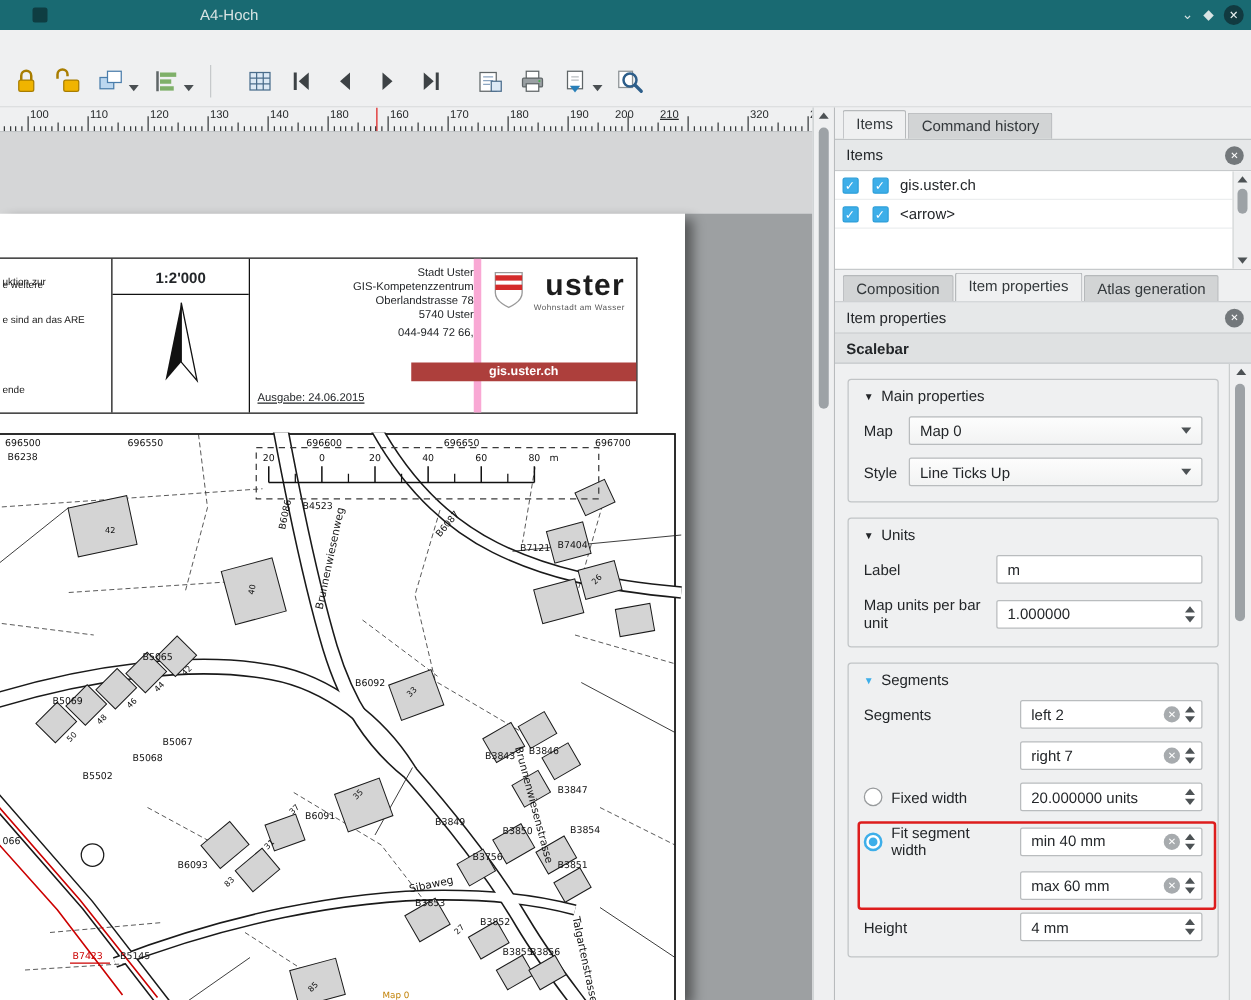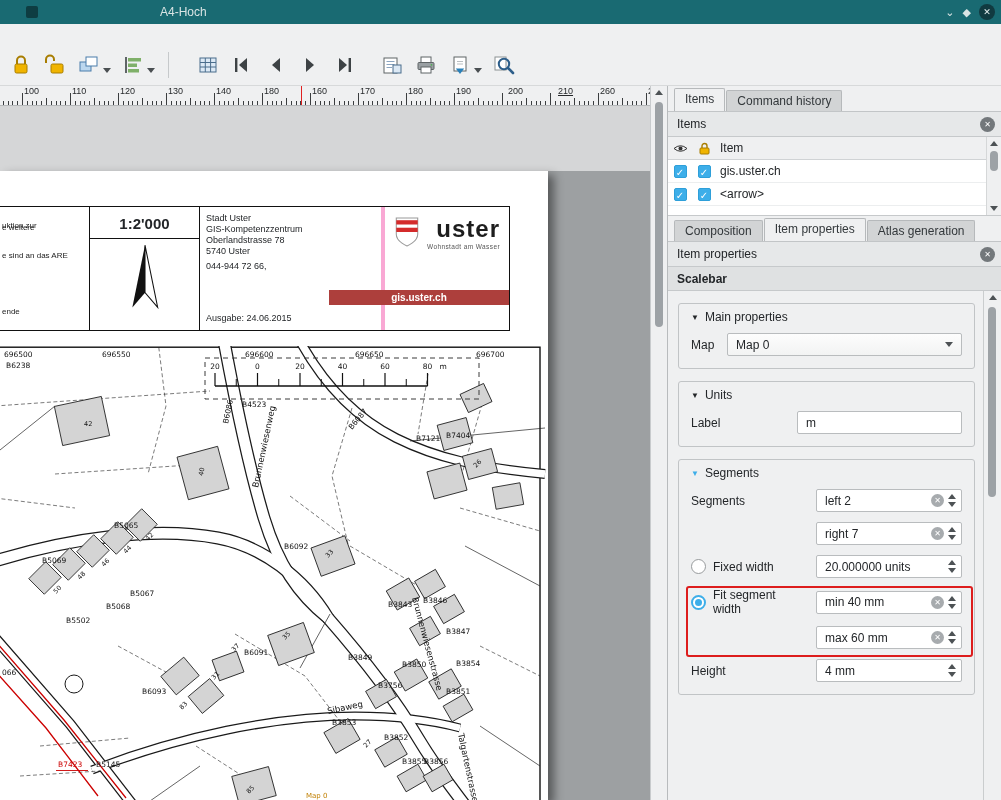--- a/index.html
+++ b/index.html
@@ -44,24 +44,24 @@
   .page{position:absolute;left:0;top:65px;width:548px;height:630px;background:#ffffff;
         box-shadow:6px 4px 9px rgba(0,0,0,0.45);}
 
   
   .page-header{position:absolute;left:0;top:35px;width:510px;height:125px;border:1px solid #111;
                border-left:none;display:flex;box-sizing:border-box;font-family:"Liberation Sans",sans-serif;}
   .ph-cell{position:relative;box-sizing:border-box;height:100%;}
   .ph-c1{width:90px;border-right:1px solid #111;font-size:8px;color:#222;padding:2px 0 0 2px;}
   .ph-c1 div{position:absolute;left:2px;white-space:nowrap;}
   .ph-c2{width:110px;border-right:1px solid #111;text-align:center;}
-  .ph-scale{font-size:15px;font-weight:bold;padding-top:8px;border-bottom:1px solid #111;padding-bottom:6px;}
-  .ph-c3{width:185px;border-right:4px solid #f9a8d4;font-size:9px;line-height:11px;padding:6px 0 0 6px;}
+  .ph-scale{font-size:12px;font-weight:bold;padding-top:8px;border-bottom:1px solid #111;padding-bottom:6px;}
+  .ph-c3{width:185px;border-right:6px solid #f9a8d4;font-size:9px;line-height:11px;padding:6px 0 0 6px;text-align:right;}
   .ph-phone{margin-top:4px;}
-  .ph-issue{position:absolute;left:6px;bottom:6px;font-size:9px;}
+  .ph-issue{position:absolute;left:6px;bottom:6px;font-size:9px;text-decoration:underline;}
   .ph-c4{flex:1;}
   .logo-row{display:flex;align-items:flex-start;padding:10px 8px 0 10px;gap:8px;}
   .logo-texts{display:flex;flex-direction:column;align-items:flex-end;}
   .logo-name{font-size:24px;font-weight:bold;color:#1d1d1d;line-height:24px;letter-spacing:1px;}
   .logo-sub{font-size:6.5px;color:#555;margin-top:2px;letter-spacing:0.4px;}
   .banner{position:absolute;right:0;top:83px;width:180px;height:15px;background:#ad3f3c;color:#fff;
           font-size:10px;font-weight:bold;display:flex;align-items:center;justify-content:center;}
 
   .map-svg{position:absolute;left:0;top:175px;}
   svg text{font-family:"DejaVu Sans",sans-serif;}
@@ -387,23 +387,23 @@
         <span class="ruler-label" style="left: 24px;">100</span>
         <span class="ruler-label" style="left: 72px;">110</span>
         <span class="ruler-label" style="left: 120px;">120</span>
         <span class="ruler-label" style="left: 168px;">130</span>
         <span class="ruler-label" style="left: 216px;">140</span>
         <span class="ruler-label" style="left: 264px;">180</span>
         <span class="ruler-label" style="left: 312px;">160</span>
         <span class="ruler-label" style="left: 360px;">170</span>
         <span class="ruler-label" style="left: 408px;">180</span>
         <span class="ruler-label" style="left: 456px;">190</span>
-        <span class="ruler-label" style="left: 508px;">200</span>
-        <span class="ruler-label" style="left: 558px; text-decoration: underline;">210</span>
-        <span class="ruler-label" style="left: 600px;">260</span>
+        <span class="ruler-label" style="left: 492px;">200</span>
+        <span class="ruler-label" style="left: 528px; text-decoration: underline;">210</span>
+        <span class="ruler-label" style="left: 600px;">320</span>
         <span class="ruler-label" style="left: 648px;">230</span>
       </div>
     <div class="canvas">
       <div class="canvas-right-bg"></div>
       <div class="page">
 
         <div class="page-header">
           <div class="ph-cell ph-c1">
             <div style="top:16px">e weitere</div>
             <div style="top:14px">uktion zur</div>
@@ -631,35 +631,20 @@
       <div class="tab">Command history</div>
     </div>
 
     <div class="dock-header">
       <span>Items</span>
       <span class="dock-close">✕</span>
     </div>
 
     <div class="items-list">
       <div class="items-inner">
-        <div class="irow header">
-          <span class="icol-a">
-            <svg width="15" height="11" viewBox="0 0 15 11">
-              <path d="M1 5.5 Q7.5 0 14 5.5 Q7.5 11 1 5.5 Z" fill="none" stroke="#333"></path>
-              <circle cx="7.5" cy="5.5" r="2" fill="#333"></circle>
-            </svg>
-          </span>
-          <span class="icol-b">
-            <svg width="11" height="13" viewBox="0 0 11 13">
-              <path d="M3 6 V4 a2.5 2.5 0 0 1 5 0 V6" fill="none" stroke="#a87d00" stroke-width="1.4"></path>
-              <rect x="1" y="6" width="9" height="6" rx="1" fill="#f0b400" stroke="#a87d00"></rect>
-            </svg>
-          </span>
-          <span class="ilabel">Item</span>
-        </div>
         <div id="items-rows">
             <div class="irow">
               <span class="icol-a">
                 <span class="cb">✓</span>
               </span>
               <span class="icol-b">
                 <span class="cb">✓</span>
               </span>
               <span class="ilabel">gis.uster.ch</span>
             </div>
@@ -704,31 +689,48 @@
             <span class="tri">▼</span>
             <span>Main properties</span>
           </div>
           <div class="prow">
             <span class="plabel lw-main">Map</span>
             <div class="combo grow">
               <span>Map 0</span>
               <span class="combo-arrow"></span>
             </div>
           </div>
+          <div class="prow">
+            <span class="plabel lw-main">Style</span>
+            <div class="combo grow">
+              <span>Line Ticks Up</span>
+              <span class="combo-arrow"></span>
+            </div>
+          </div>
         </div>
 
         <div class="group">
           <div class="group-title">
             <span class="tri">▼</span>
             <span>Units</span>
           </div>
           <div class="prow">
             <span class="plabel lw-units">Label</span>
             <div class="lineedit grow">
               <span>m</span>
+            </div>
+          </div>
+          <div class="prow">
+            <span class="plabel lw-units">Map units per bar unit</span>
+            <div class="spin grow">
+              <span class="val">1.000000</span>
+              <span class="spin-arrows">
+                  <i class="up"></i>
+                  <i class="dn"></i>
+                </span>
             </div>
           </div>
         </div>
 
         <div class="group">
           <div class="group-title">
             <span class="tri blue">▼</span>
             <span>Segments</span>
           </div>
           <div class="prow">

